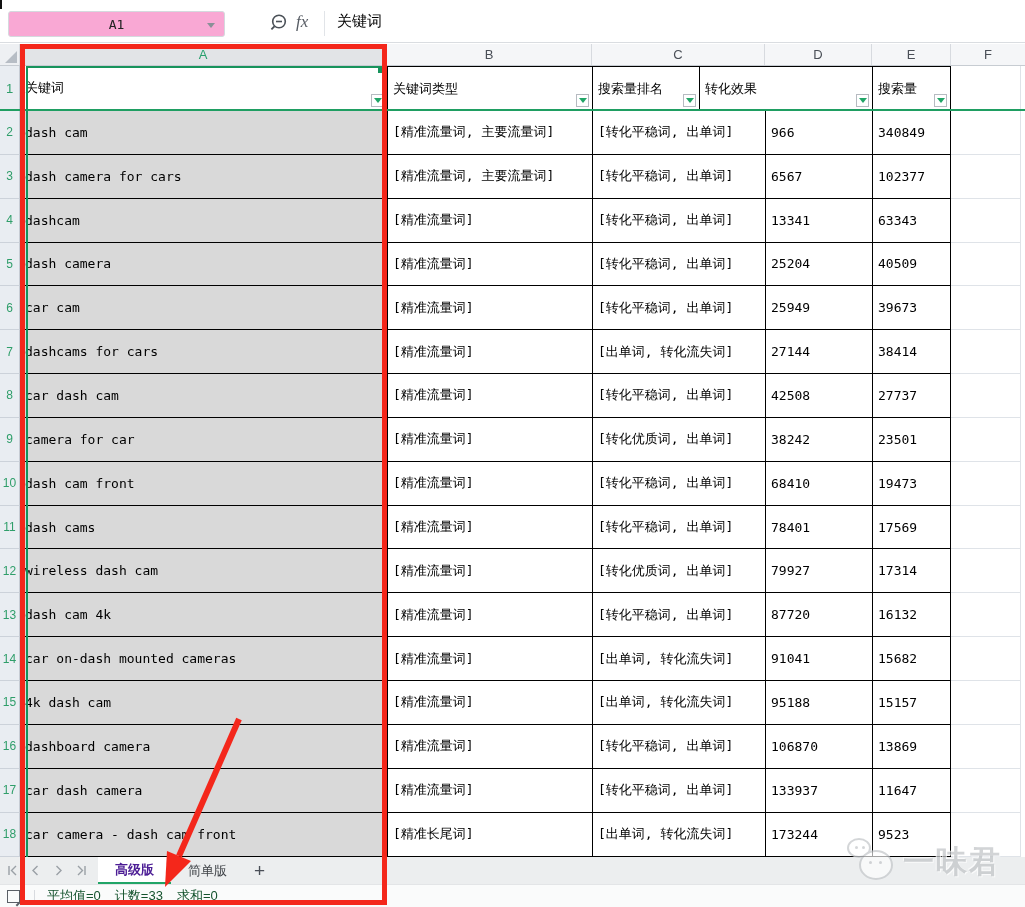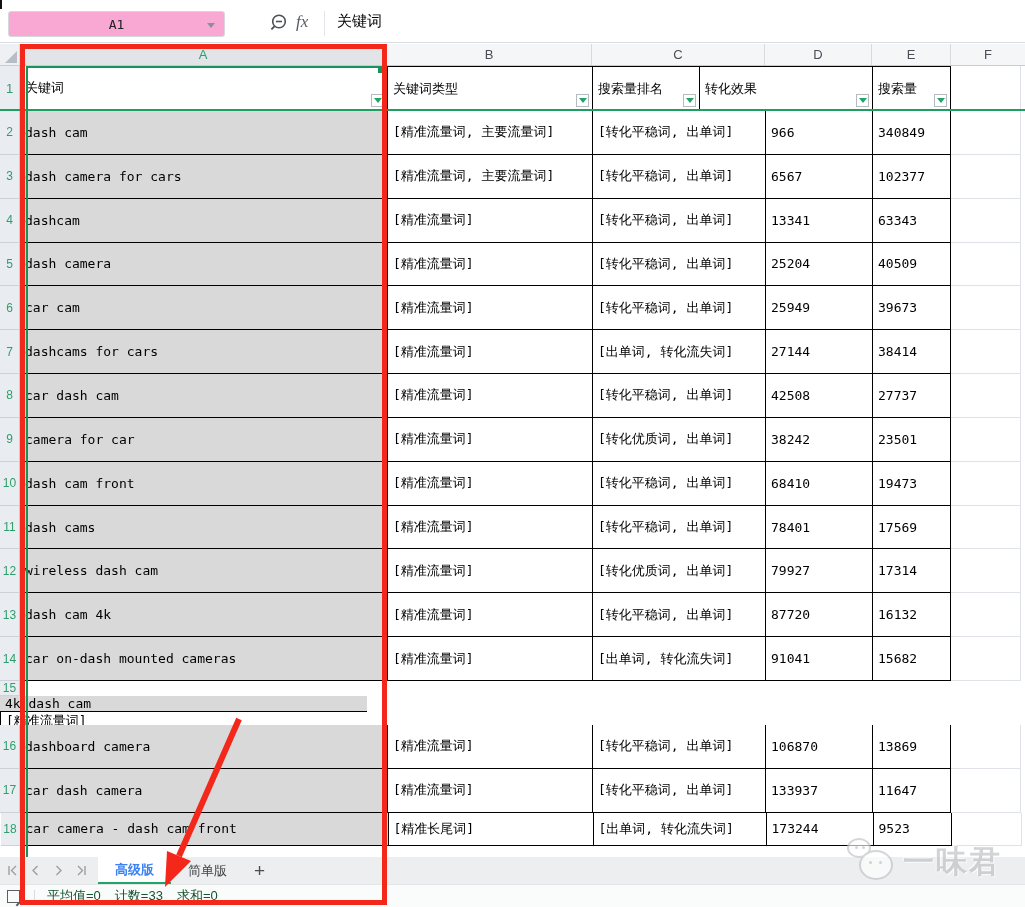--- a/index.html
+++ b/index.html
@@ -62,21 +62,21 @@
   
   .freeze-line { position:absolute; left:0; top:109px; width:1025px; height:2px; background:#1f9e62; z-index:8; }
   .selA-left { position:absolute; left:26px; top:66px; width:2px; height:791px; background:#17935c; z-index:8; }
   .selA-top  { position:absolute; left:26px; top:66px; width:359px; height:2px; background:#17935c; z-index:8; }
   .selA-handle { position:absolute; left:378px; top:67px; width:6px; height:6px; background:#17935c; z-index:9; }
   
   .tabbar { position:absolute; left:0; top:857px; width:1025px; height:27px; background:#eceeef; display:flex; align-items:stretch; }
   .nav-arrows { display:flex; align-items:center; gap:10px; padding:0 10px 0 6px; }
   .nav-arrows svg { display:block; }
   .tab { display:flex; align-items:center; padding:0 17px; font-size:13px; color:#3e4247; }
-  .tab.active { background:#fff; color:#3b82f6; font-weight:bold; border-bottom:2px solid #21a567;text-align:center; }
+  .tab.active { background:#fff; color:#4c1d95; font-weight:bold; border-bottom:2px solid #21a567;text-align:center; }
   .tab-add { display:flex; align-items:center; padding:0 10px; font-size:19px; color:#4a4f57; }
   
   .statusbar { position:absolute; left:0; top:884px; width:1025px; height:23px; background:#fafbfb; border-top:1px solid #e3e5e7;
     display:flex; align-items:center; font-size:13px; color:#14532d; }
   .status-icon { width:13px; height:13px; border:1px solid #5a5f66; margin-left:7px; position:relative; }
   .status-icon:after { content:""; position:absolute; right:-4px; bottom:-2px; width:8px; height:1.5px; background:#5a5f66; transform:rotate(-45deg); }
   .status-sep { width:1px; height:13px; background:#d8dbdf; margin:0 12px 0 14px; }
   .statusbar span { margin-right:14px; }
   
   .watermark { position:absolute; left:845px; top:836px; z-index:30; display:flex; align-items:center; opacity:.75; }
@@ -274,21 +274,21 @@
         </div>
         <div class="srow" style="height: 43.85px;">
           <div class="cell rownum">14</div>
           <div class="cell cA">car on-dash mounted cameras</div>
           <div class="cell cB">[精准流量词]</div>
           <div class="cell cC">[出单词, 转化流失词]</div>
           <div class="cell cD">91041</div>
           <div class="cell cE">15682</div>
           <div class="cell cF"></div>
         </div>
-        <div class="srow" style="height: 43.85px; flex-direction: column;">
+        <div class="srow" style="height: 43.85px;">
           <div class="cell rownum">15</div>
           <div class="cell cA">4k dash cam</div>
           <div class="cell cB">[精准流量词]</div>
           <div class="cell cC">[出单词, 转化流失词]</div>
           <div class="cell cD">95188</div>
           <div class="cell cE">15157</div>
           <div class="cell cF"></div>
         </div>
         <div class="srow" style="height: 43.85px;">
           <div class="cell rownum">16</div>
@@ -301,21 +301,21 @@
         </div>
         <div class="srow" style="height: 43.85px;">
           <div class="cell rownum">17</div>
           <div class="cell cA">car dash camera</div>
           <div class="cell cB">[精准流量词]</div>
           <div class="cell cC">[转化平稳词, 出单词]</div>
           <div class="cell cD">133937</div>
           <div class="cell cE">11647</div>
           <div class="cell cF"></div>
         </div>
-        <div class="srow" style="height: 33px; justify-content: center;">
+        <div class="srow" style="height: 44px;">
           <div class="cell rownum">18</div>
           <div class="cell cA">car camera - dash cam front</div>
           <div class="cell cB">[精准长尾词]</div>
           <div class="cell cC">[出单词, 转化流失词]</div>
           <div class="cell cD">173244</div>
           <div class="cell cE">9523</div>
           <div class="cell cF"></div>
         </div>
       </div>
   </div>

